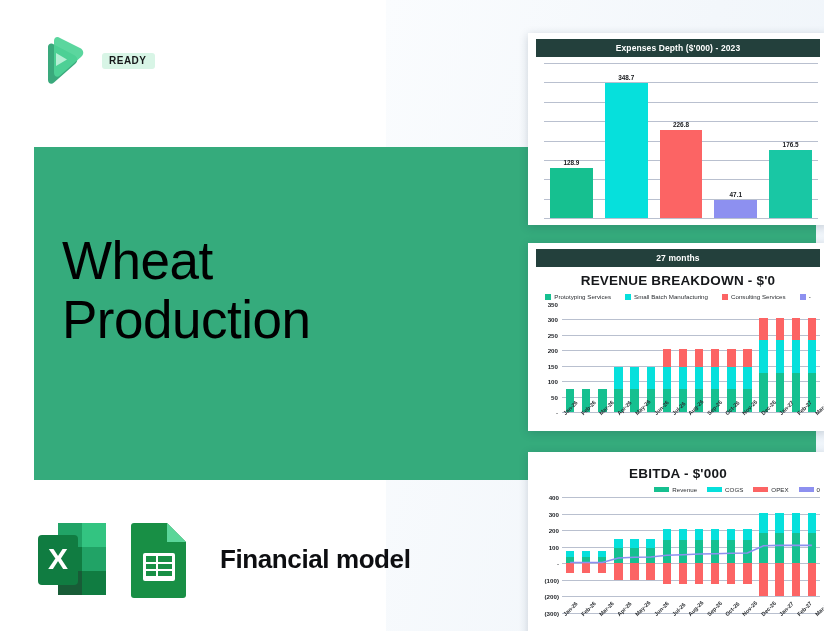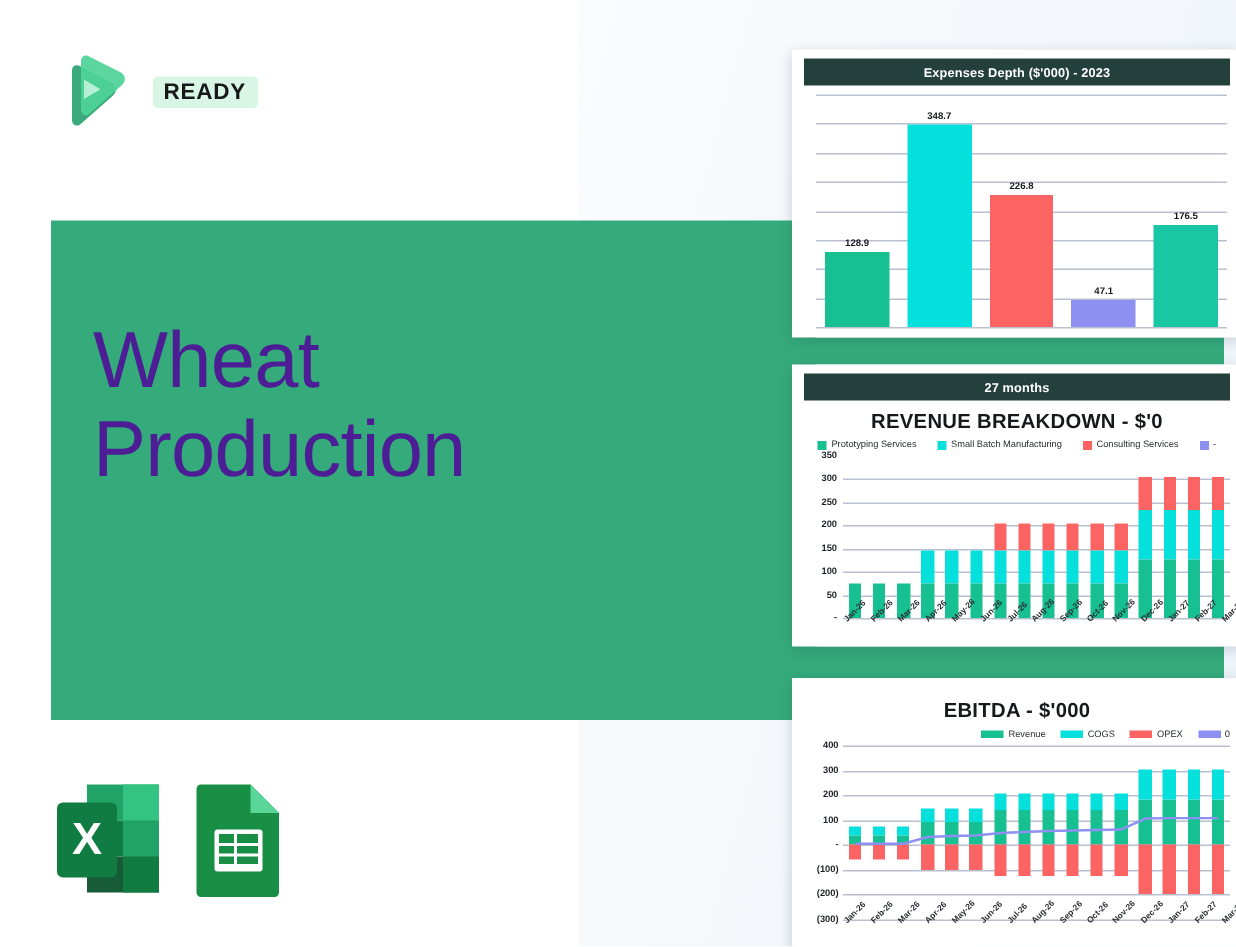--- a/index.html
+++ b/index.html
@@ -15,36 +15,36 @@
     background:linear-gradient(105deg,#fafcfe 0%,#f3f7fb 55%,#eef4fa 100%);}
 
   
   .logo{position:absolute;left:34px;top:33px;display:flex;align-items:center;gap:12px;}
   .logo-mark{position:relative;width:56px;height:56px;}
   .logo-mark svg{display:block;}
   .logo-text{display:flex;flex-direction:column;gap:2px;}
   .ready-badge{
     display:inline-block;align-self:flex-start;
     background:#d8f5e6;color:#17181a;
-    font-size:15px;font-weight:bold;letter-spacing:.5px;
+    font-size:10px;font-weight:bold;letter-spacing:.5px;
     padding:3px 8px 3px 7px;border-radius:3px;line-height:1;
   }
   .brand{
     font-size:25px;font-weight:bold;color:#101114;letter-spacing:-.6px;line-height:1.05;
     white-space:nowrap;
   }
 
   
   .hero{
     position:absolute;left:34px;top:147px;width:510px;height:333px;
     background:#35ab7c;
   }
   .hero-title{
-    position:absolute;left:28px;top:64px;
-    color:#4c1d95;font-size:53px;line-height:1.12;font-weight:400;
+    position:absolute;left:28px;top:84px;
+    color:#000000;font-size:53px;line-height:1.12;font-weight:400;
     letter-spacing:-.5px;white-space:pre-line;
   }
 
   
   .footer-row{position:absolute;left:34px;top:519px;display:flex;align-items:center;gap:14px;}
   .xl-icon,.gs-icon{width:76px;height:80px;position:relative;}
   .fm-label{font-size:26px;font-weight:bold;color:#0d0e11;letter-spacing:-.4px;margin-left:6px;}
 
   
   .card{
@@ -134,20 +134,21 @@
         <path d="M43 4 l19 19 h-19 z" fill="#5ad699"></path>
         <rect x="19" y="34" width="32" height="28" rx="2" fill="#ffffff"></rect>
         <rect x="22" y="37" width="10" height="6" fill="#188f45"></rect>
         <rect x="34" y="37" width="14" height="6" fill="#188f45"></rect>
         <rect x="22" y="45" width="10" height="5" fill="#188f45"></rect>
         <rect x="34" y="45" width="14" height="5" fill="#188f45"></rect>
         <rect x="22" y="52" width="10" height="5" fill="#188f45"></rect>
         <rect x="34" y="52" width="14" height="5" fill="#188f45"></rect>
       </svg>
     </div>
+    <span class="fm-label">Financial model</span>
   </div>
 
   <div class="slab" id="slab1"></div>
   <div class="slab" id="slab2"></div>
 
   <div class="card" id="card-expenses">
     <div class="card-header">Expenses Depth ($'000) - 2023</div>
     <div class="plot" id="plot-expenses" style="height:155px;margin:6px 10px 0 10px;">
         <div class="gridline" style="top: 0px; left: 6px;"></div>
         <div class="gridline" style="top: 19.375px; left: 6px;"></div>

